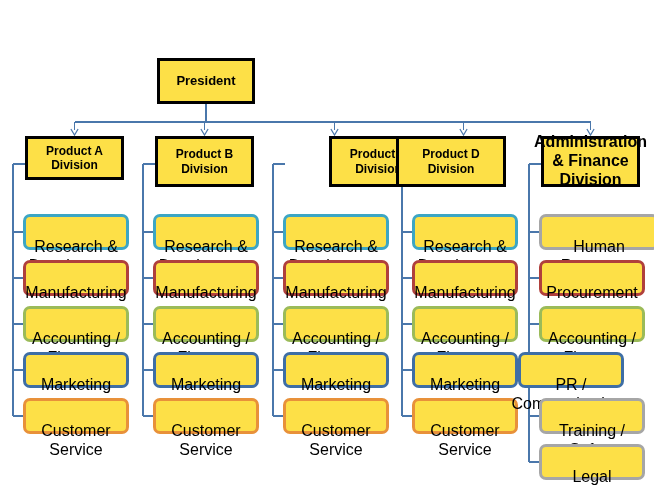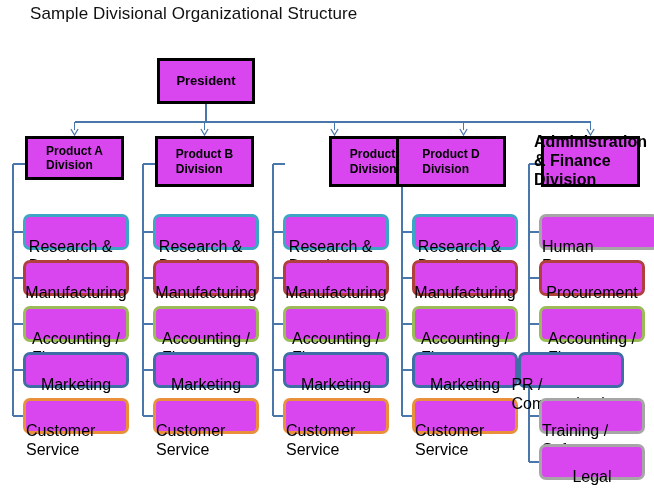--- a/index.html
+++ b/index.html
@@ -37,21 +37,22 @@
     width: 654px;
     height: 496px;
   }
   
   .node {
     position: absolute;
     box-sizing: border-box;
     display: flex;
     align-items: center;
     justify-content: center;
-    background: #d946ef;
+    text-align: center;
+    background: #fde047;
   }
   .node .lbl {
     display: block;
     line-height: 1.18;
     white-space: pre-line;
   }
   
   .hard {
     border: 3px solid #000000;
     border-radius: 0;
@@ -73,21 +74,20 @@
     font-weight: normal;
     align-items: flex-start;
     padding-top: 21px;
   }
 </style>
 </head>
 <body>
 
 <div id="canvas">
 
-  <div id="title">Sample Divisional Organizational Structure</div>
 
   <svg id="wires" viewBox="0 0 654 496" xmlns="http://www.w3.org/2000/svg">
       <line x1="206" y1="104" x2="206" y2="122" stroke="#4a77ab" stroke-width="2.4" shape-rendering="crispEdges"></line>
       <line x1="74.5" y1="122" x2="590.5" y2="122" stroke="#4a77ab" stroke-width="1.2" shape-rendering="crispEdges"></line>
       <line x1="74.5" y1="122" x2="74.5" y2="130" stroke="#4a77ab" stroke-width="1.2" shape-rendering="crispEdges"></line>
       <path d="M70.9,129 L74.5,135 L78.1,129" fill="none" stroke="#4a77ab" stroke-width="1.2"></path>
       <line x1="204.5" y1="122" x2="204.5" y2="130" stroke="#4a77ab" stroke-width="1.2" shape-rendering="crispEdges"></line>
       <path d="M200.9,129 L204.5,135 L208.1,129" fill="none" stroke="#4a77ab" stroke-width="1.2"></path>
       <line x1="334.5" y1="122" x2="334.5" y2="130" stroke="#4a77ab" stroke-width="1.2" shape-rendering="crispEdges"></line>
       <path d="M330.9,129 L334.5,135 L338.1,129" fill="none" stroke="#4a77ab" stroke-width="1.2"></path>

